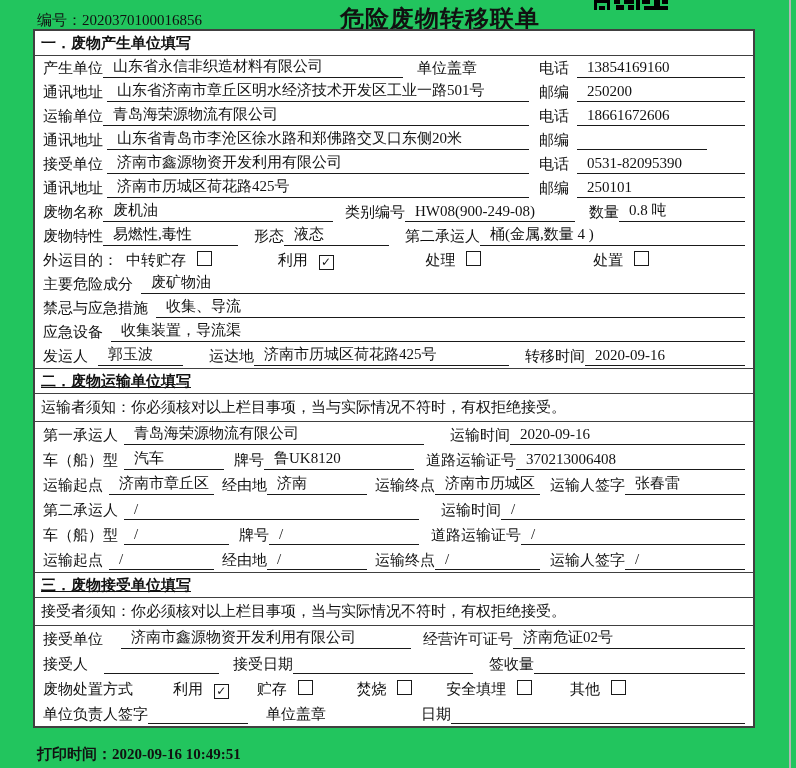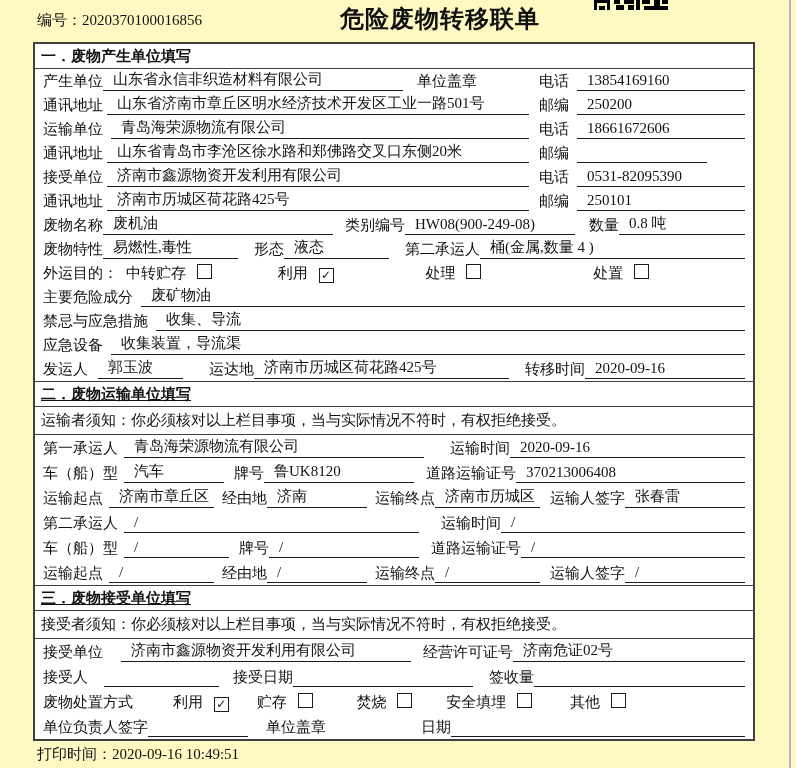--- a/index.html
+++ b/index.html
@@ -1,39 +1,39 @@
 <!DOCTYPE html>
 <html><head>
 <meta charset="utf-8">
 <style>
   html,body{margin:0;padding:0;background:#fff;}
-  .page{position:relative;width:796px;height:768px;background:#fef9c3;overflow:hidden;
+  .page{position:relative;width:796px;height:768px;background:#22c55e;overflow:hidden;
         font-family:"Liberation Serif","DejaVu Serif",serif;color:#111;}
   .docno{position:absolute;left:37px;top:11px;font-size:15px;white-space:nowrap;}
   .doc-title{position:absolute;left:42px;top:3px;width:796px;text-align:center;
         font-size:24px;font-weight:bold;letter-spacing:1px;}
   .qr{position:absolute;left:594px;top:0;width:74px;height:11px;overflow:hidden;}
   .edge-line{position:absolute;left:789px;top:0;width:2px;height:768px;background:#b5b5b5;}
-  .tbl{position:absolute;left:33px;top:42px;width:722px;border:2px solid #404040;
+  .tbl{position:absolute;left:33px;top:29px;width:722px;border:2px solid #404040;
         background:#fff;box-sizing:border-box;}
   .sech{font-weight:bold;font-size:15px;padding:3px 6px 2px;border-bottom:1px solid #404040;}
   .sech.bt{border-top:1px solid #404040;text-decoration:underline;}
   .noter{font-size:15px;padding:4px 6px;border-bottom:1px solid #404040;}
   .frow{display:flex;align-items:flex-end;padding:0 8px 2px;height:24px;
         font-size:15px;box-sizing:border-box;}
   .frow.h25{height:25px;}
   .lb{white-space:nowrap;}
   .ul{border-bottom:1px solid #1a1a1a;white-space:nowrap;padding:0 4px 1px 10px;
         box-sizing:border-box;min-height:17px;overflow:hidden;}
   .fill{flex:1;}
   .cbg{white-space:nowrap;}
   .cb{display:inline-block;width:13px;height:13px;border:1px solid #1a1a1a;margin-left:7px;
         font-size:12px;line-height:13px;text-align:center;vertical-align:-1px;
         font-family:"DejaVu Sans",sans-serif;}
-  .footer{position:absolute;left:37px;top:745px;font-size:15px;white-space:nowrap;}
+  .footer{position:absolute;left:37px;top:745px;font-size:15px;white-space:nowrap;font-weight:bold;}
 </style>
 </head>
 <body>
 
 <div class="page">
 
   <div class="docno">
     <span>编号：</span><span>2020370100016856</span>
   </div>
 
@@ -75,21 +75,21 @@
     </div>
 
     <div class="frow">
       <span class="lb" style="margin-right:4px">通讯地址</span>
       <span class="ul fill" style="margin-right:10px">山东省济南市章丘区明水经济技术开发区工业一路501号</span>
       <span class="lb" style="margin-right:8px">邮编</span>
       <span class="ul" style="width:168px">250200</span>
     </div>
 
     <div class="frow">
-      <span class="lb" style="margin-right:8px">运输单位</span>
+      <span class="lb" style="margin-right:0">运输单位</span>
       <span class="ul fill" style="margin-right:10px">青岛海荣源物流有限公司</span>
       <span class="lb" style="margin-right:8px">电话</span>
       <span class="ul" style="width:168px">18661672606</span>
     </div>
 
     <div class="frow">
       <span class="lb" style="margin-right:4px">通讯地址</span>
       <span class="ul fill" style="margin-right:10px">山东省青岛市李沧区徐水路和郑佛路交叉口东侧20米</span>
       <span class="lb" style="margin-right:8px">邮编</span>
       <span class="ul" style="width:130px;margin-right:38px"></span>

